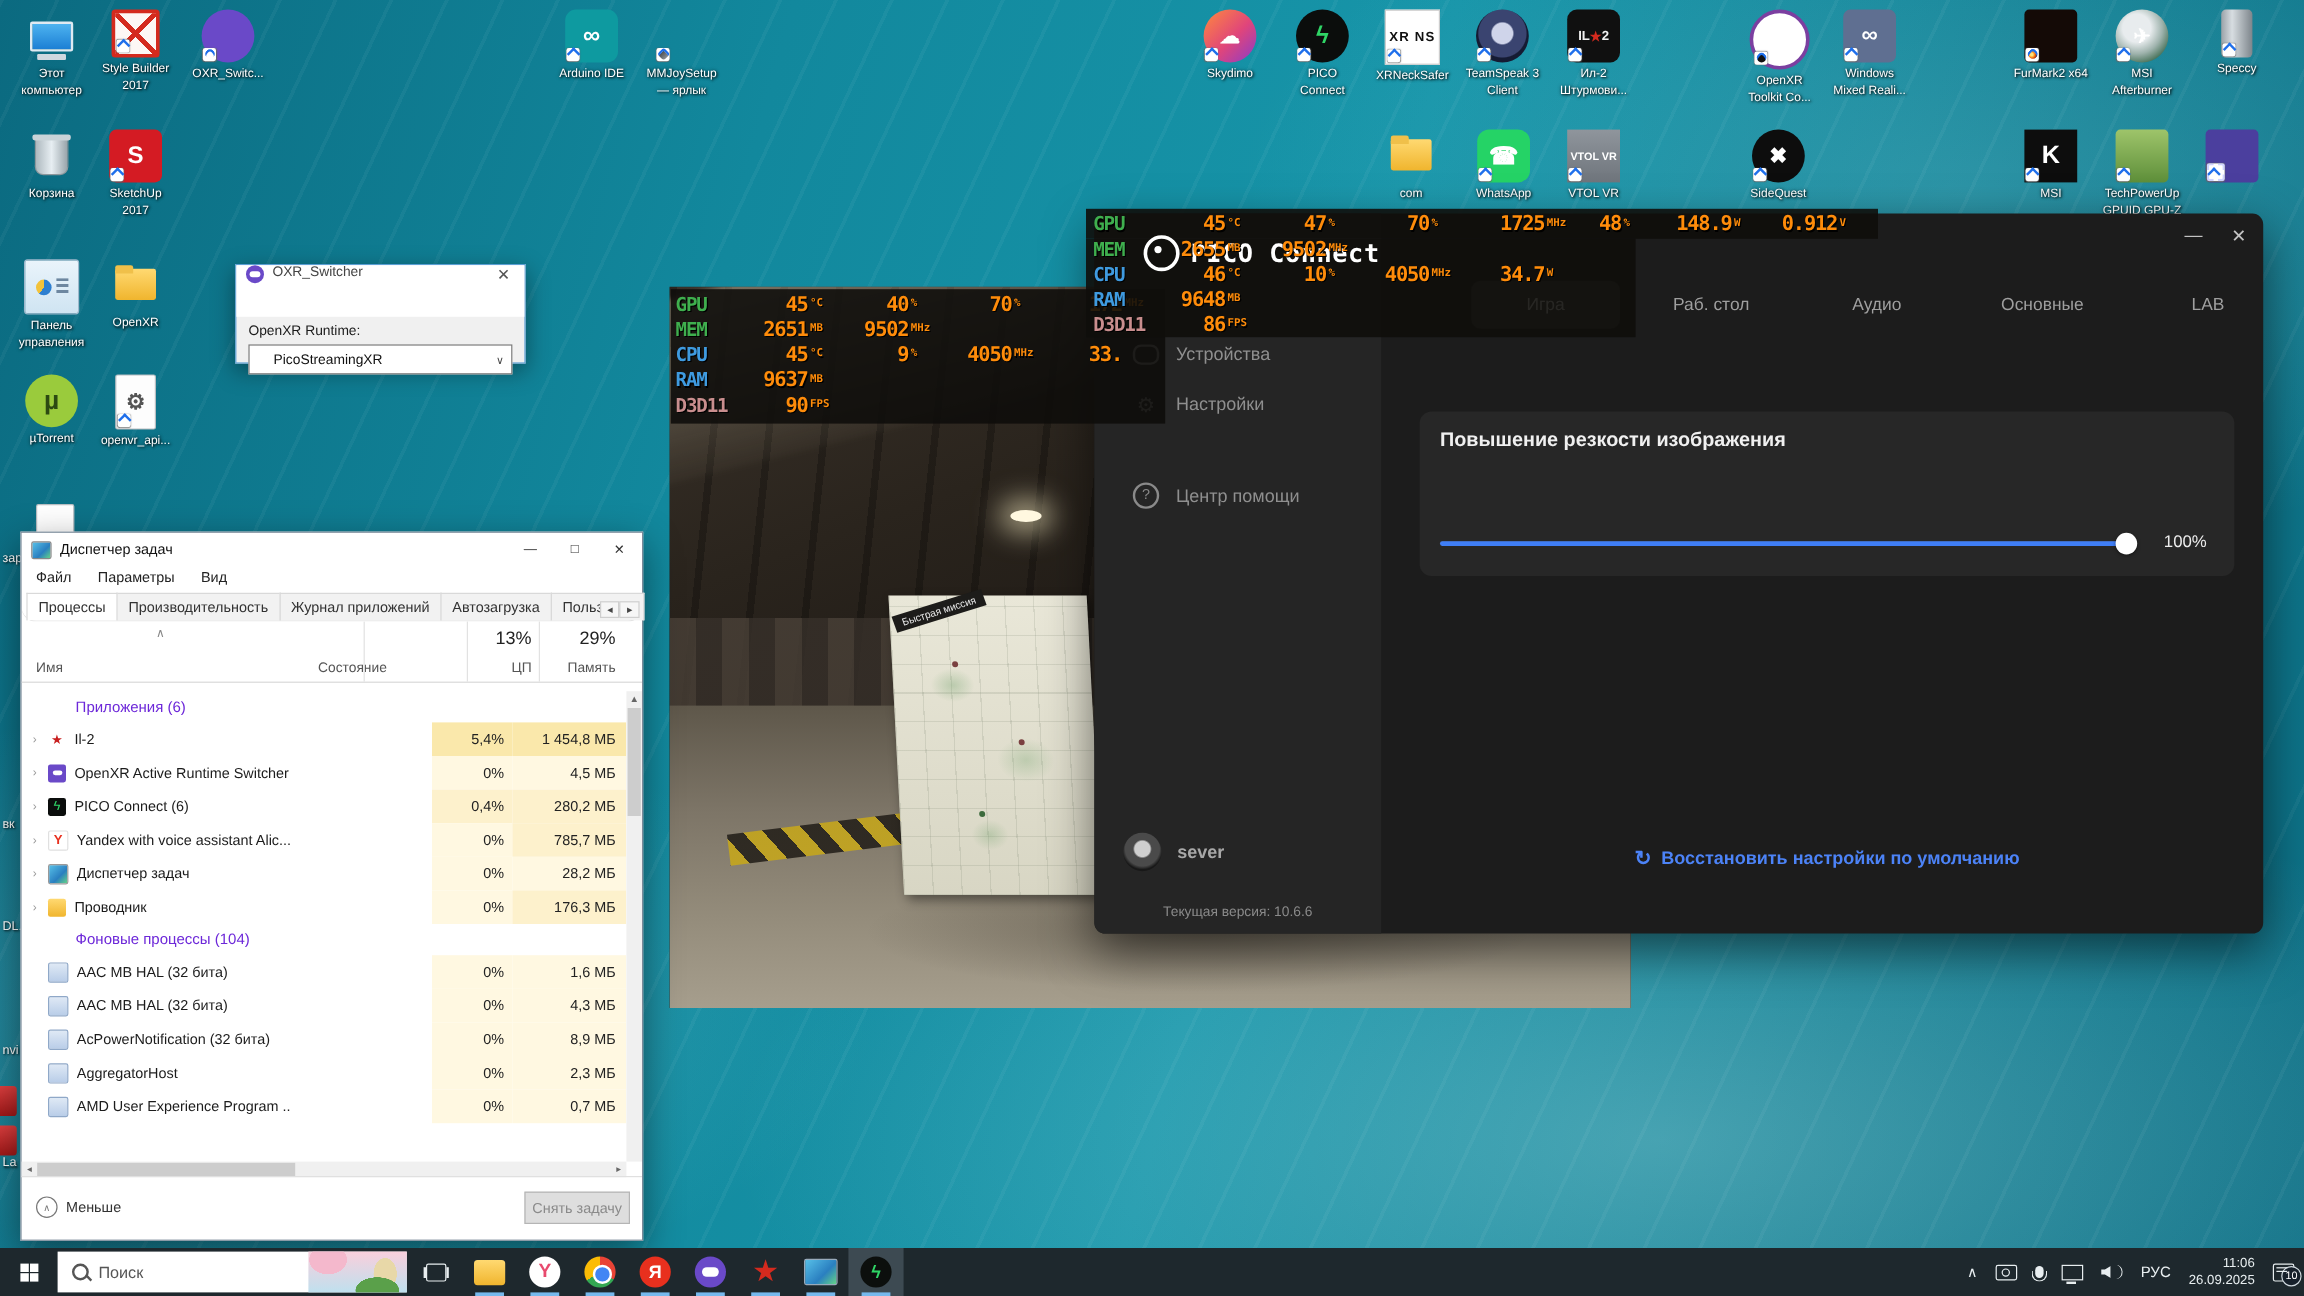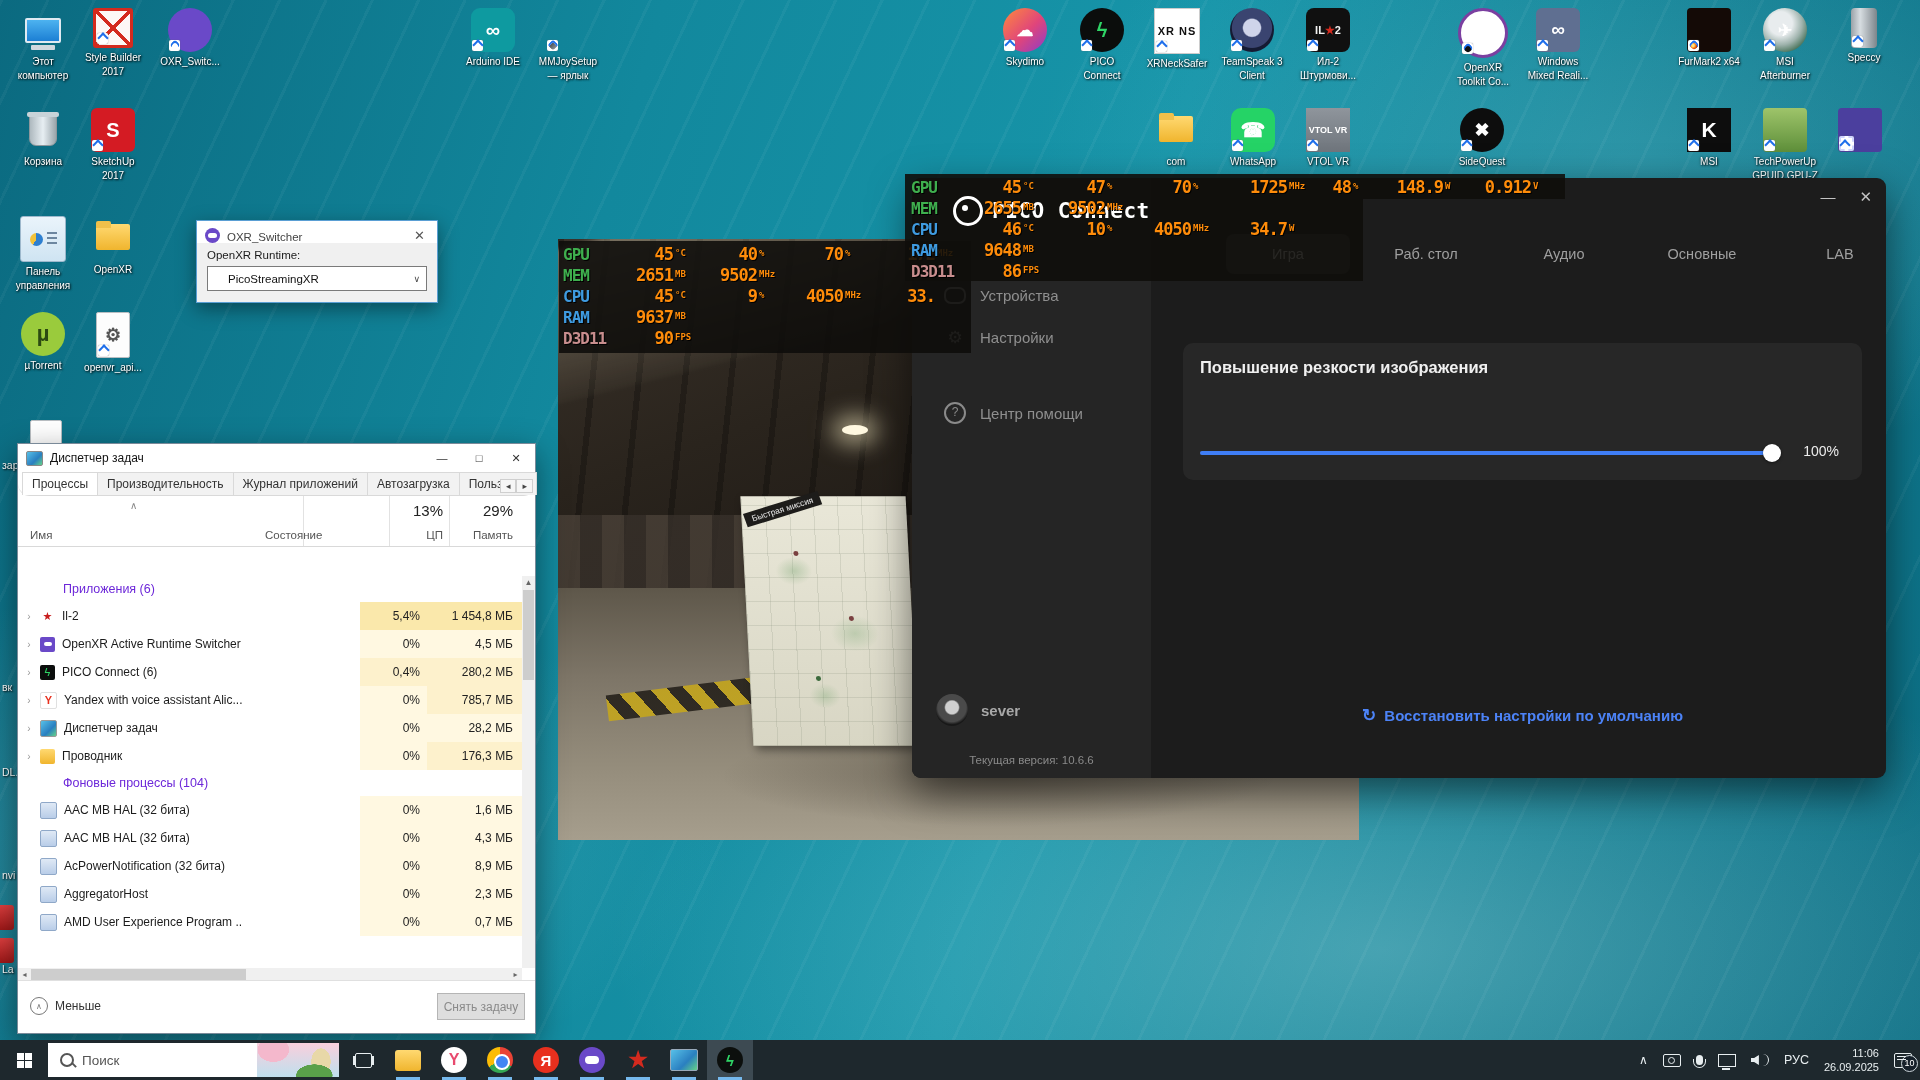--- a/index.html
+++ b/index.html
@@ -170,21 +170,21 @@
   .slider-val{position:absolute;color:#ececec;font-size:14px;text-align:right;width:52px;}
   .toggle{position:absolute;right:20px;width:40px;height:21px;border-radius:11px;background:#2f6ef0;cursor:pointer;}
   .toggle::after{content:"";position:absolute;right:2.5px;top:2.5px;width:16px;height:16px;border-radius:50%;background:#fff;}
   .restore{position:absolute;left:271px;top:527px;width:679px;display:flex;align-items:center;justify-content:center;
      gap:8px;color:#4c83f7;font-size:15px;font-weight:bold;cursor:pointer;}
   .restore .ric{font-size:17px;}
 
   
   #oxr{position:absolute;left:196px;top:220px;width:240px;height:81px;background:#f0f0f0;
        border:1px solid #5a9fd4;box-shadow:0 6px 18px rgba(0,0,0,.4);}
-  #oxr .tbar{height:22px;background:#fff;display:flex;align-items:flex-end;padding:0 8px;gap:7px;}
+  #oxr .tbar{height:43px;background:#fff;display:flex;align-items:flex-start;padding:0 8px;gap:7px;}
   #oxr .tico{width:15px;height:15px;border-radius:50%;background:#6a49c8;position:relative;}
   #oxr .tico::after{content:"";position:absolute;left:3px;top:5px;width:9px;height:5px;background:#fff;border-radius:3px;}
   #oxr .ttl{font-size:11.5px;color:#444;flex:1;}
   #oxr .tx{color:#555;font-size:13px;padding:0 4px;cursor:pointer;}
   #oxr .body{padding:6px 10px;}
   #oxr .lab{font-size:11.5px;color:#1a1a1a;margin-bottom:5px;}
   #oxr .combo{height:23px;background:#fff;border:1px solid #7a7a7a;display:flex;align-items:center;
       padding:0 6px 0 20px;font-size:11.5px;color:#111;cursor:pointer;}
   #oxr .combo .cv{flex:1;}
   #oxr .combo .ch{color:#444;font-size:9px;}
@@ -765,20 +765,26 @@
 </div>
 
 <div id="tm">
   <div class="tbar">
     <span class="tmico"></span>
     <span class="ttl">Диспетчер задач</span>
     <span class="wb">—</span>
     <span class="wb">□</span>
     <span class="wb">✕</span>
   </div>
+  <div class="menu">
+
+  <span>Файл</span>
+      <span>Параметры</span>
+      <span>Вид</span>
+    </div>
   <div class="tabs">
     <span style="display:flex;">
 
     <span class="tm-tab act"><span>Процессы</span></span>
         <span class="tm-tab"><span>Производительность</span></span>
         <span class="tm-tab"><span>Журнал приложений</span></span>
         <span class="tm-tab"><span>Автозагрузка</span></span>
         <span class="tm-tab"><span>Пользоват</span></span>
       </span>
     <span class="tab-arrows">

